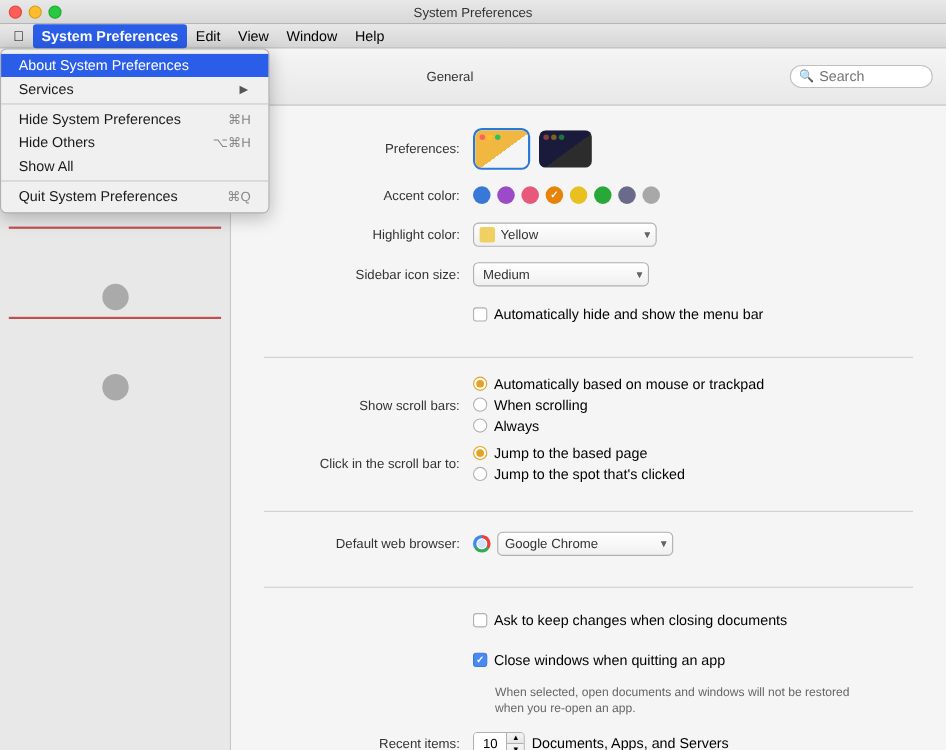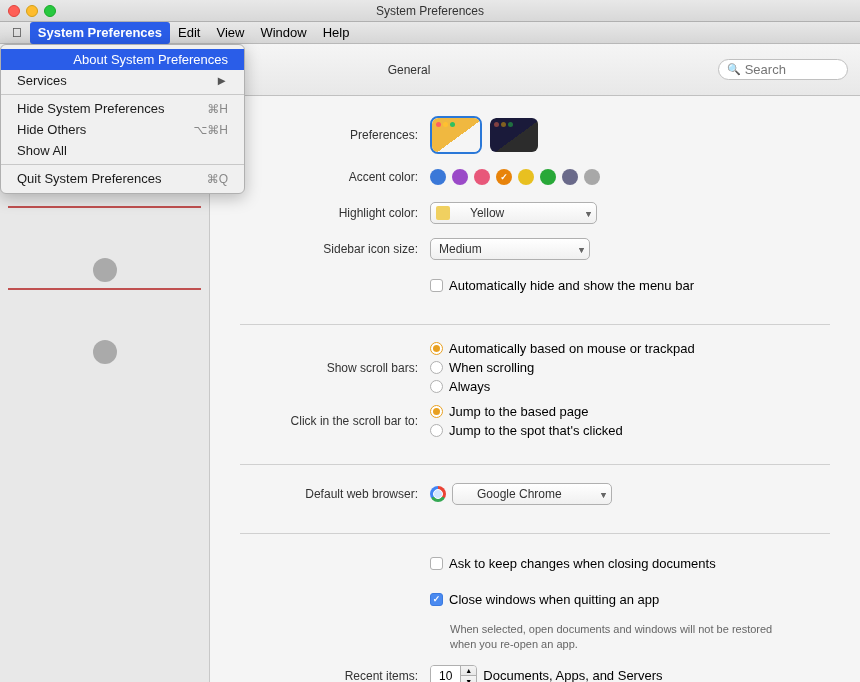--- a/index.html
+++ b/index.html
@@ -89,21 +89,20 @@
       display: flex;
       align-items: center;
       justify-content: space-between;
       cursor: default;
       font-size: 13px;
       color: #1a1a1a;
     }
     .menu-item.active-highlight {
       background: #2a5de8;
       color: white;
-      justify-content: flex-end;
     }
     .menu-item .shortcut {
       color: #888;
       font-size: 12px;
     }
     .menu-separator {
       height: 1px;
       background: #c8c8c8;
       margin: 3px 0;
     }
@@ -569,21 +568,21 @@
             <div class="accent-dot" style="background:#6a6a8a;"></div>
             <div class="accent-dot" style="background:#a8a8a8;"></div>
           </div>
         </div>
       </div>
 
       <div class="settings-row">
         <div class="row-label">Highlight color:</div>
         <div class="row-content">
           <div class="select-wrapper">
-            <select class="mac-select" style="width:167px; padding-left: 39px;">
+            <select class="mac-select" style="width:167px; padding-left: 24px;">
               <option>Yellow</option>
               <option>Blue</option>
               <option>Green</option>
             </select>
             <span style="position:absolute;left:6px;top:50%;transform:translateY(-50%);width:14px;height:14px;background:#f0d060;border-radius:2px;z-index:2;pointer-events:none;"></span>
             <span style="position:absolute;right:6px;top:50%;transform:translateY(-50%);font-size:10px;color:#666;pointer-events:none;">▾</span>
           </div>
         </div>
       </div>
 
@@ -647,21 +646,21 @@
         </div>
       </div>
     </div>
 
     <div class="settings-section">
       <div class="settings-row">
         <div class="row-label">Default web browser:</div>
         <div class="row-content">
           <div class="select-wrapper" style="display:flex;align-items:center;">
             <div class="chrome-icon" style="margin-right:6px;"></div>
-            <select class="mac-select" style="width:160px; padding-left:24px;">
+            <select class="mac-select" style="width:160px; padding-left:6px;">
               <option>Google Chrome</option>
               <option>Safari</option>
               <option>Firefox</option>
             </select>
             <span style="position:absolute;right:6px;top:50%;transform:translateY(-50%);font-size:10px;color:#666;pointer-events:none;">▾</span>
           </div>
         </div>
       </div>
     </div>
 

